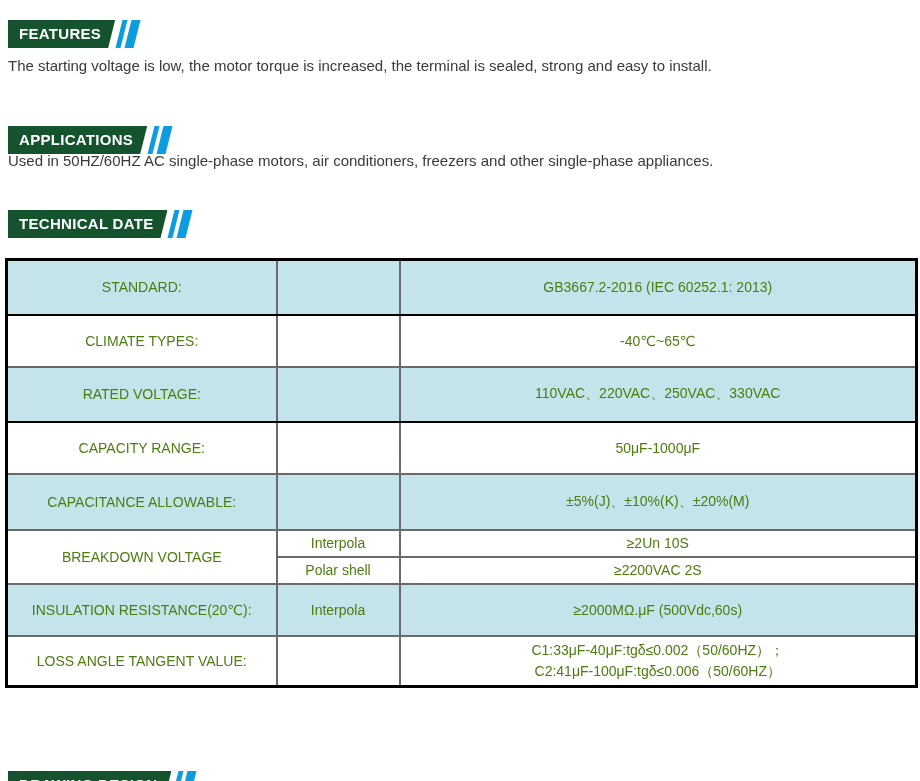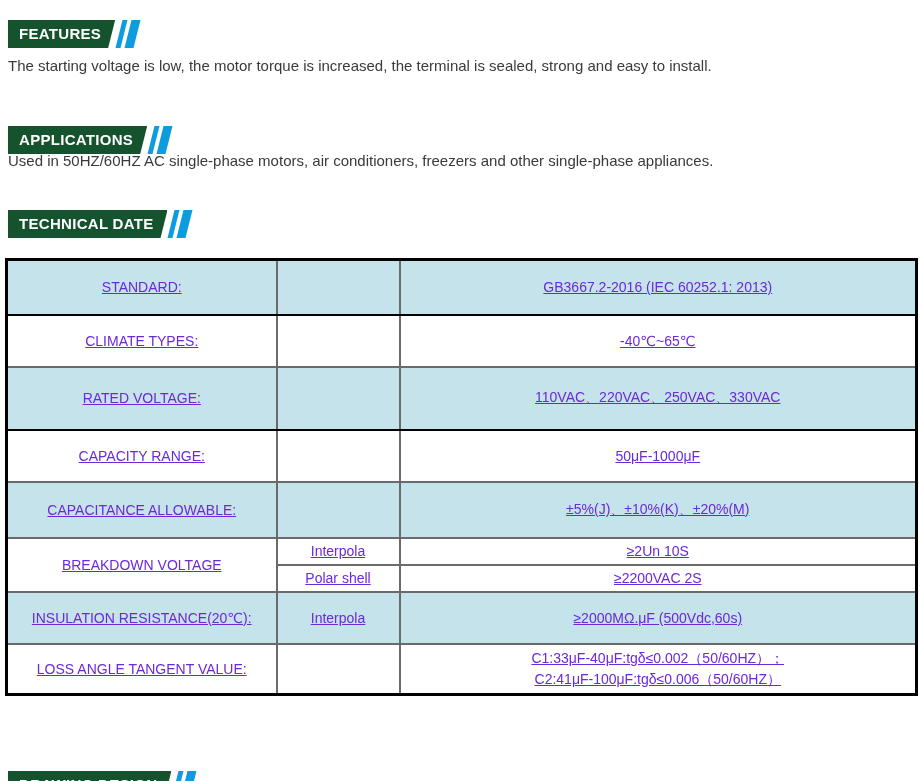--- a/index.html
+++ b/index.html
@@ -52,40 +52,39 @@
 
   
   .spec-table {
     position: absolute;
     left: 5px;
     top: 258px;
     width: 910px;
     border-collapse: collapse;
     table-layout: fixed;
     font-size: 14px;
-    color: #6d28d9;
-    text-decoration: underline;
+    color: #4d7c0f;
   }
   .spec-table col.c1 { width: 270px; }
   .spec-table col.c2 { width: 123px; }
   .spec-table col.c3 { width: 517px; }
   .spec-table td {
     border: 2px solid #6a6a6a;
     text-align: center;
     vertical-align: middle;
     padding: 2px 6px;
   }
   .spec-table { border: 3px solid #000; }
   .spec-table td.val { border-left: 2px solid #141414; }
   .spec-table tr.shaded td { background: #c5e3ea; }
   .spec-table tr.blackline td { border-bottom-color: #000; }
 
   tr.r1 { height: 55px; }
   tr.r2 { height: 52px; }
-  tr.r3 { height: 63px; }
+  tr.r3 { height: 55px; }
   tr.r4 { height: 52px; padding-left: 20px; }
   tr.r5 { height: 56px; }
   tr.r6a, tr.r6b { height: 27px; }
   tr.r7 { height: 52px; }
   tr.r8 { height: 51px; }
 
   .val-line { line-height: 1.45; }
 </style>
 </head>
 <body>

